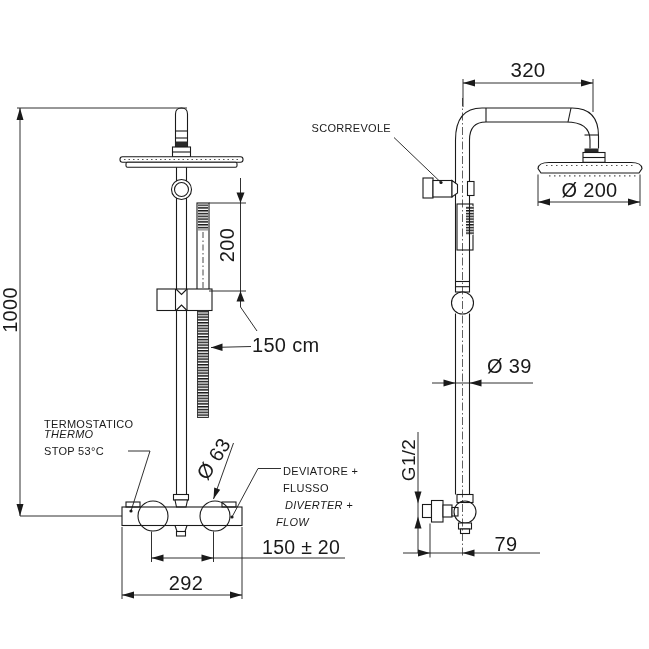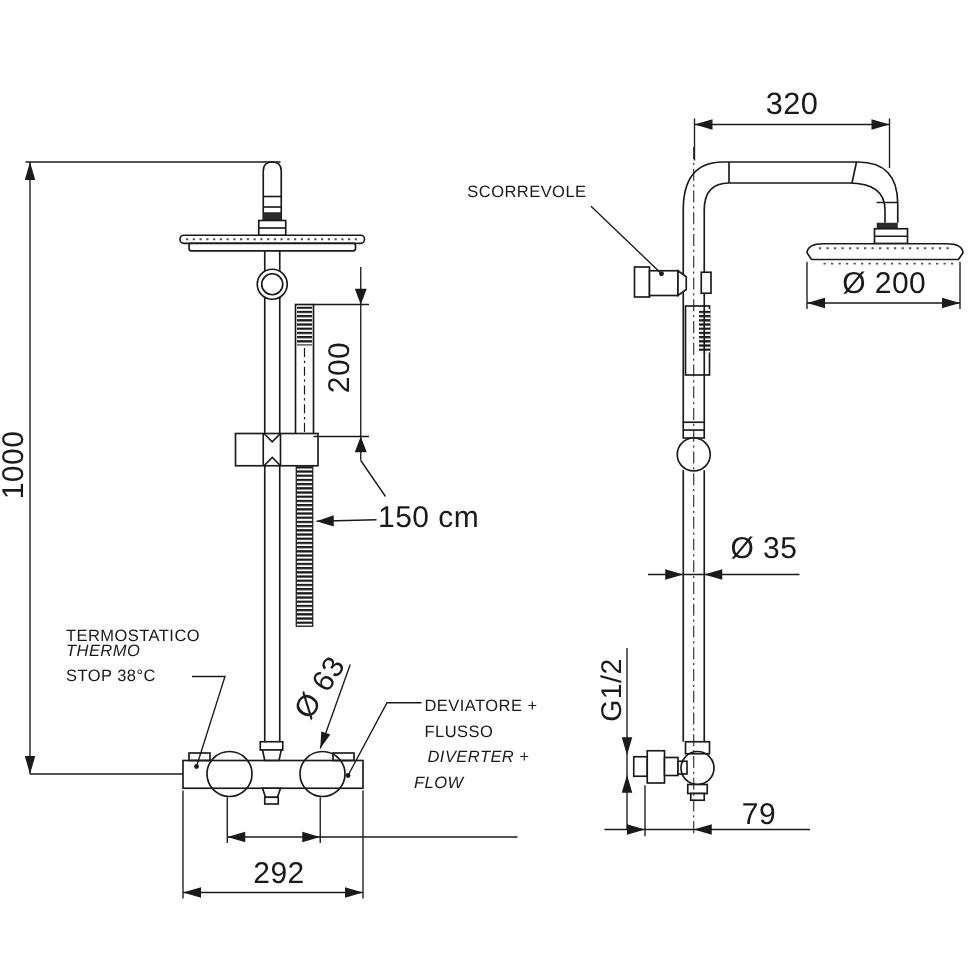--- a/index.html
+++ b/index.html
@@ -187,31 +187,32 @@
     <polygon points="462.5,553 474.5,549.5 474.5,556.5" fill="#1a1a1a" stroke="none"></polygon>
   </g>
 </svg>
 
 <div class="txt dim rot90" style="left:10px;top:310px;">1000</div>
 <div class="txt dim rot90" style="left:227px;top:245px;">200</div>
 <div class="txt dim" style="left:252px;top:334px;text-align:center;">150 cm</div>
 
 <div class="txt lbl" style="left:44px;top:416px;">TERMOSTATICO</div>
 <div class="txt lbl it" style="left:44px;top:425.5px;">THERMO</div>
-<div class="txt lbl" style="left:44px;top:443px;">STOP 38°C</div>
+<div class="txt lbl" style="left:44px;top:443px;">STOP 53°C</div>
 
 <div class="txt dim rot57" style="left:214px;top:459px;">Ø 63</div>
 
 <div class="txt lbl" style="left:283px;top:463px;">DEVIATORE +</div>
 <div class="txt lbl" style="left:283px;top:480px;">FLUSSO</div>
 <div class="txt lbl it" style="left:285px;top:497px;">DIVERTER +</div>
 <div class="txt lbl it" style="left:276px;top:514px;">FLOW</div>
 
+<div class="txt dim" style="left:262px;top:536px;font-size:19.5px;">150 ± 20</div>
 <div class="txt dim ctr" style="left:186px;top:583px;">292</div>
 
 <div class="txt dim ctr" style="left:528px;top:70px;font-size:20.5px;">320</div>
 <div class="txt lbl ralign" style="left:275px;top:119.5px;width:116px;">SCORREVOLE</div>
 <div class="txt dim ctr" style="left:589.5px;top:189.5px;">Ø 200</div>
-<div class="txt dim" style="left:487px;top:355px;">Ø 35</div>
+<div class="txt dim" style="left:487px;top:355px;">Ø 39</div>
 <div class="txt rot90" style="left:409px;top:460px;font-size:19px;">G1/2</div>
 <div class="txt dim ctr" style="left:506px;top:543.5px;">79</div>
 
 </div>
 
 </body></html>

